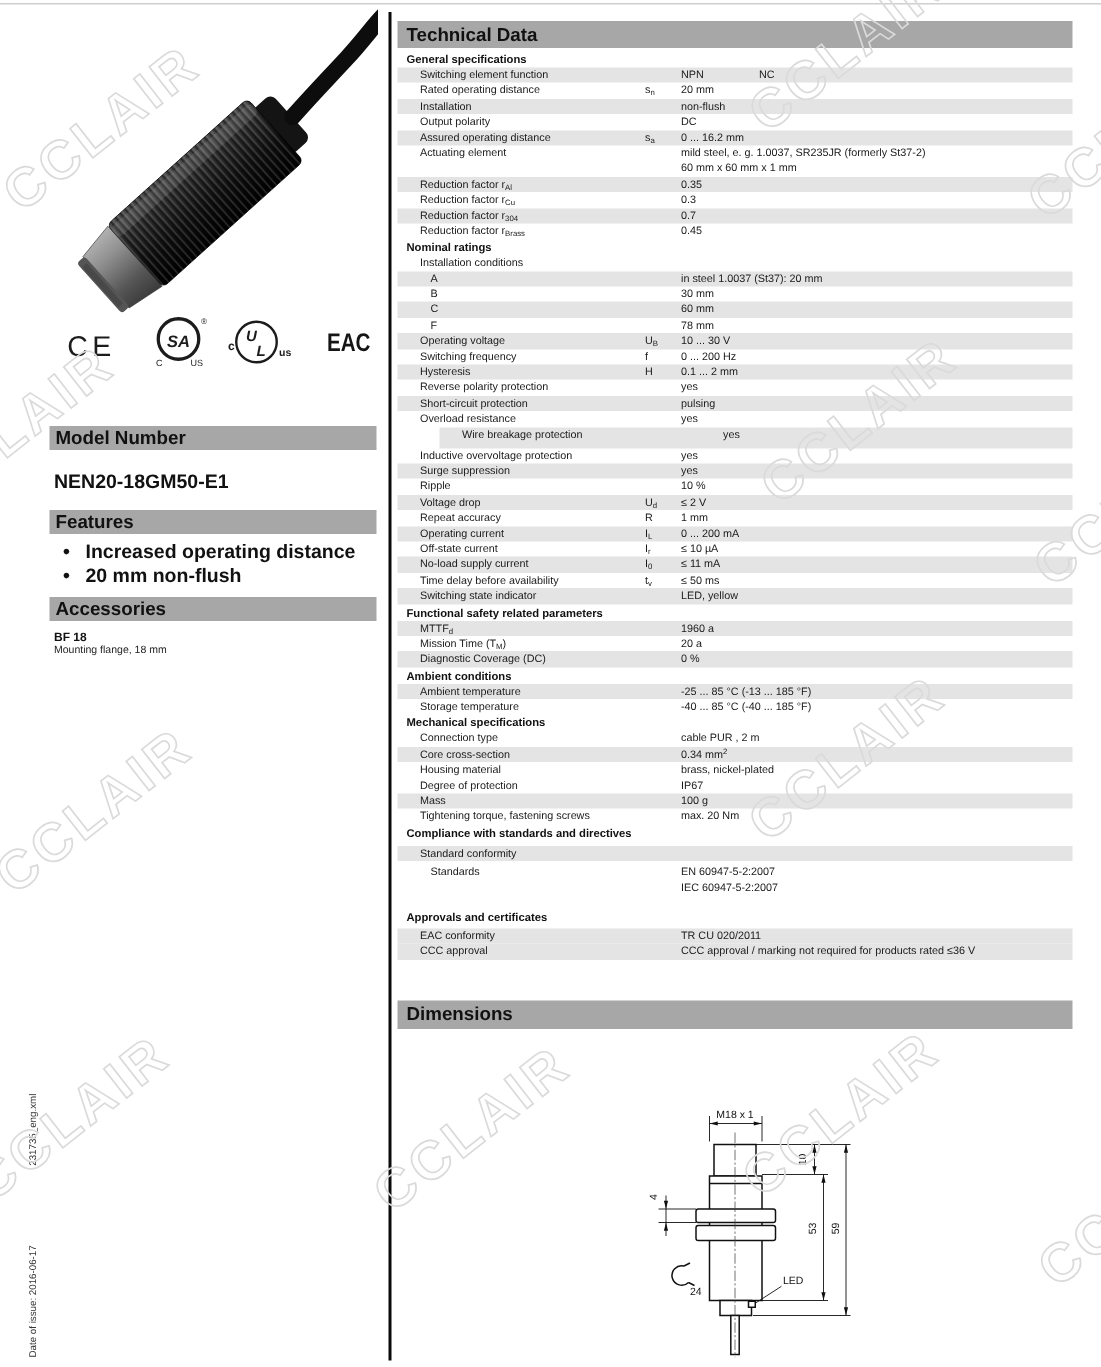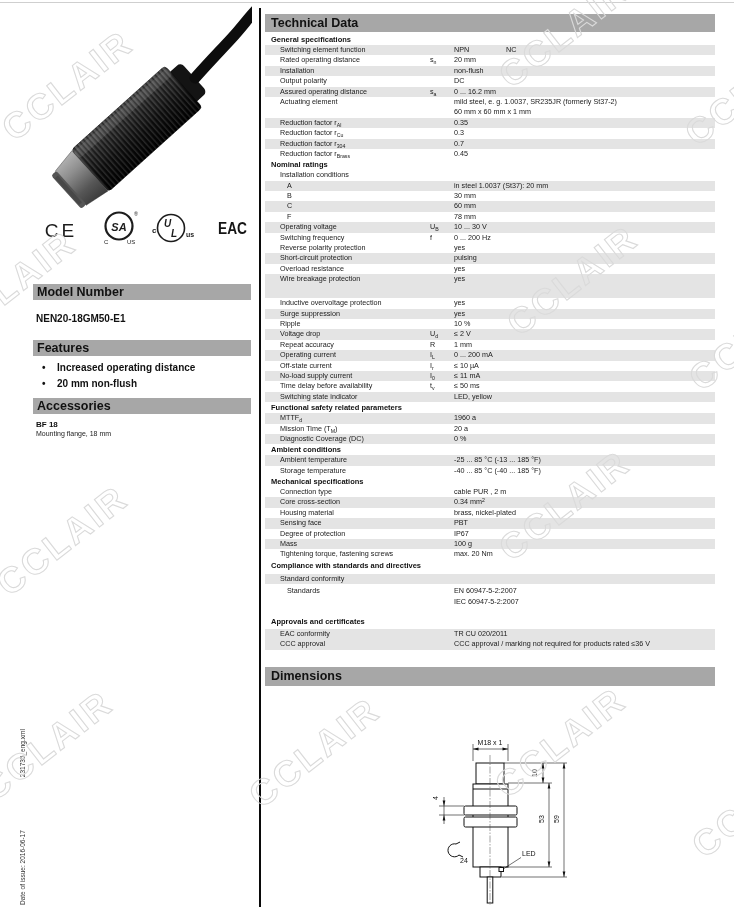--- a/index.html
+++ b/index.html
@@ -10,22 +10,22 @@
   }
   .top-hairline{position:absolute;left:0;top:2px;width:734px;height:1px;background:#cfcfcf;}
   .v-rule{position:absolute;left:259px;top:8px;width:1.5px;height:899px;background:#0a0a0a;}
 
   
   .photo-svg{position:absolute;left:6px;top:4px;}
   .certs-svg{position:absolute;left:30px;top:206px;}
   .lbar{position:absolute;left:33px;width:218px;height:16px;background:#a7a7a7;
         font-weight:bold;font-size:12.5px;line-height:16px;padding-left:4px;box-sizing:border-box;}
   .bar-model{top:284px;} .bar-features{top:340px;} .bar-access{top:398px;}
-  .model-value{position:absolute;left:36px;top:313px;font-weight:bold;font-size:10px;}
-  .feat-item{position:absolute;left:42px;font-weight:bold;font-size:10px;line-height:13px;}
+  .model-value{position:absolute;left:36px;top:313px;font-weight:bold;font-size:13px;}
+  .feat-item{position:absolute;left:42px;font-weight:bold;font-size:13px;line-height:13px;}
   .feat-item::before{content:"\2022";display:inline-block;width:15px;}
   .feat-0{top:361px;} .feat-1{top:377px;}
   .acc-name{position:absolute;left:36px;top:420px;font-weight:bold;font-size:8px;}
   .acc-desc{position:absolute;left:36px;top:430px;font-size:7px;color:#222;}
 
   
   .tech-bar{position:absolute;left:265px;top:14px;width:450px;height:18px;background:#a7a7a7;
             font-weight:bold;font-size:12.5px;line-height:18px;padding-left:6px;box-sizing:border-box;}
   .tech-table{position:absolute;left:265px;top:34px;width:450px;}
   .sec-h{font-weight:bold;font-size:7.5px;line-height:11px;height:11px;padding-left:6px;}
@@ -175,30 +175,33 @@
         </span></div>
       <div class="row" style="height: 10.4px;"><span class="lab i1">F</span><span class="val">
           <div>78 mm</div>
         </span></div>
       <div class="row g" style="height: 10.4px;"><span class="lab i0">Operating voltage</span><span class="sym">U<sub>B</sub></span><span class="val">
           <div>10 ... 30 V</div>
         </span></div>
       <div class="row" style="height: 10.4px;"><span class="lab i0">Switching frequency</span><span class="sym">f</span><span class="val">
           <div>0 ... 200 Hz</div>
         </span></div>
+      <div class="row g" style="height: 10.4px;"><span class="lab i0">Hysteresis</span><span class="sym">H</span><span class="val">
+          <div>0.1 ... 2  mm</div>
+        </span></div>
       <div class="row" style="height: 10.4px;"><span class="lab i0">Reverse polarity protection</span><span class="val">
           <div>yes</div>
         </span></div>
       <div class="row g" style="height: 10.4px;"><span class="lab i0">Short-circuit protection</span><span class="val">
           <div>pulsing</div>
         </span></div>
       <div class="row" style="height: 10.4px;"><span class="lab i0">Overload resistance</span><span class="val">
           <div>yes</div>
         </span></div>
-      <div class="row g" style="height: 24px;"><span class="lab i0">Wire breakage protection</span><span class="val">
+      <div class="row g" style="height: 14px; margin-left: 28px;"><span class="lab i0">Wire breakage protection</span><span class="val">
           <div>yes</div>
         </span></div>
       <div class="row" style="height: 10.4px;"><span class="lab i0">Inductive overvoltage protection</span><span class="val">
           <div>yes</div>
         </span></div>
       <div class="row g" style="height: 10.4px;"><span class="lab i0">Surge suppression</span><span class="val">
           <div>yes</div>
         </span></div>
       <div class="row" style="height: 10.4px;"><span class="lab i0">Ripple</span><span class="val">
           <div>10 %</div>
@@ -249,23 +252,20 @@
     <div>
       <div class="sec-h">Mechanical specifications</div>
       <div class="row" style="height: 10.4px;"><span class="lab i0">Connection type</span><span class="val">
           <div>cable PUR , 2 m</div>
         </span></div>
       <div class="row g" style="height: 10.4px;"><span class="lab i0">Core cross-section</span><span class="val">
           <div>0.34 mm<sup>2</sup></div>
         </span></div>
       <div class="row" style="height: 10.4px;"><span class="lab i0">Housing material</span><span class="val">
           <div>brass, nickel-plated</div>
-        </span></div>
-      <div class="row g" style="height: 10.4px;"><span class="lab i0">Sensing face</span><span class="val">
-          <div>PBT</div>
         </span></div>
       <div class="row" style="height: 10.4px;"><span class="lab i0">Degree of protection</span><span class="val">
           <div>IP67</div>
         </span></div>
       <div class="row g" style="height: 10.4px;"><span class="lab i0">Mass</span><span class="val">
           <div>100 g</div>
         </span></div>
       <div class="row" style="height: 10.4px;"><span class="lab i0">Tightening torque, fastening screws</span><span class="val">
           <div>max. 20 Nm</div>
         </span></div>

